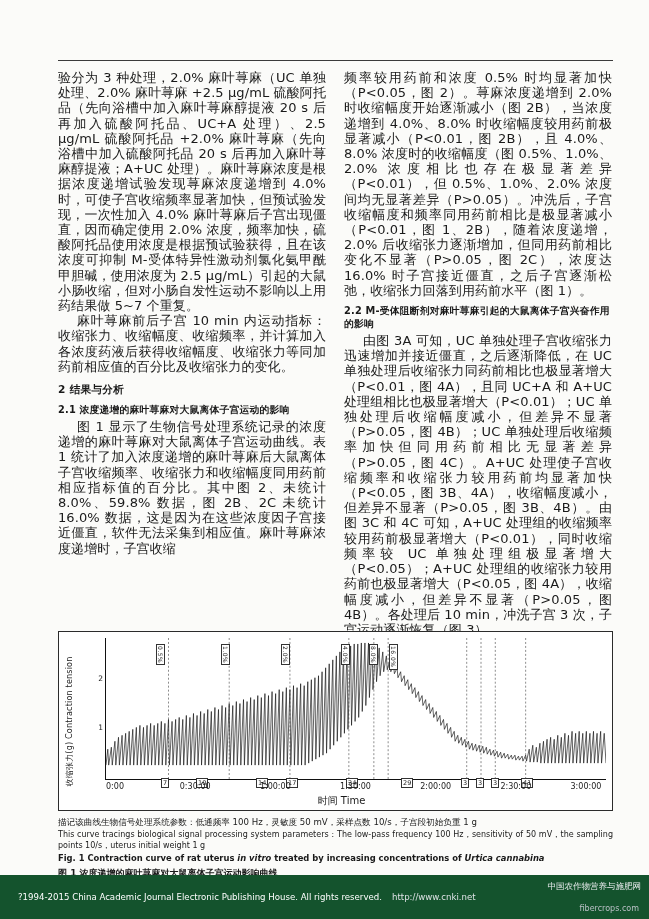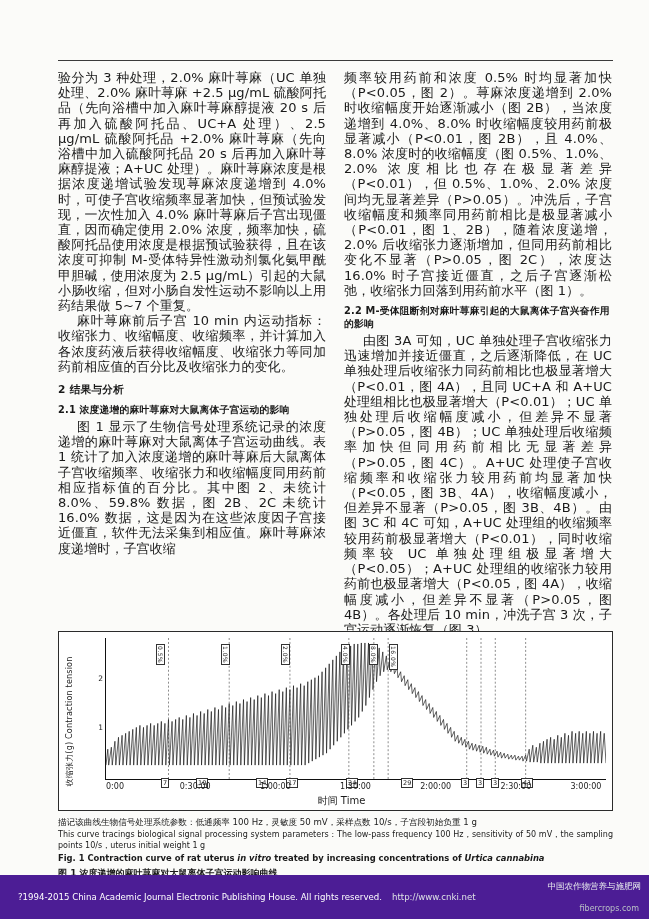--- a/index.html
+++ b/index.html
@@ -119,21 +119,21 @@
   }
   .caption .en{font-size:8px;line-height:11.6px;}
   .caption .figno{font-size:8.4px;font-weight:bold;}
   .caption .figno em{font-style:italic;}
   .fig-title-cn{
     margin-top:3px;text-align:left;font-size:9px;font-weight:bold;
   }
   
   .footer{
     position:absolute;left:0;right:0;bottom:0;height:44px;
-    background:#4c1d95;color:#fff;
+    background:#14532d;color:#fff;
     font-size:8.6px;
     display:flex;align-items:center;
   }
   .footer .ftext{margin-left:18px;}
   .footer .flink{margin-left:10px;color:#dfe3e6;}
   .wm2{
     position:absolute;right:10px;bottom:6px;color:#b9c0c5;font-size:8px;
   }
   .ftr-cn{
     position:absolute;right:8px;bottom:26px;color:#e9ecee;font-size:8.5px;font-family:Liberation Serif, serif;

